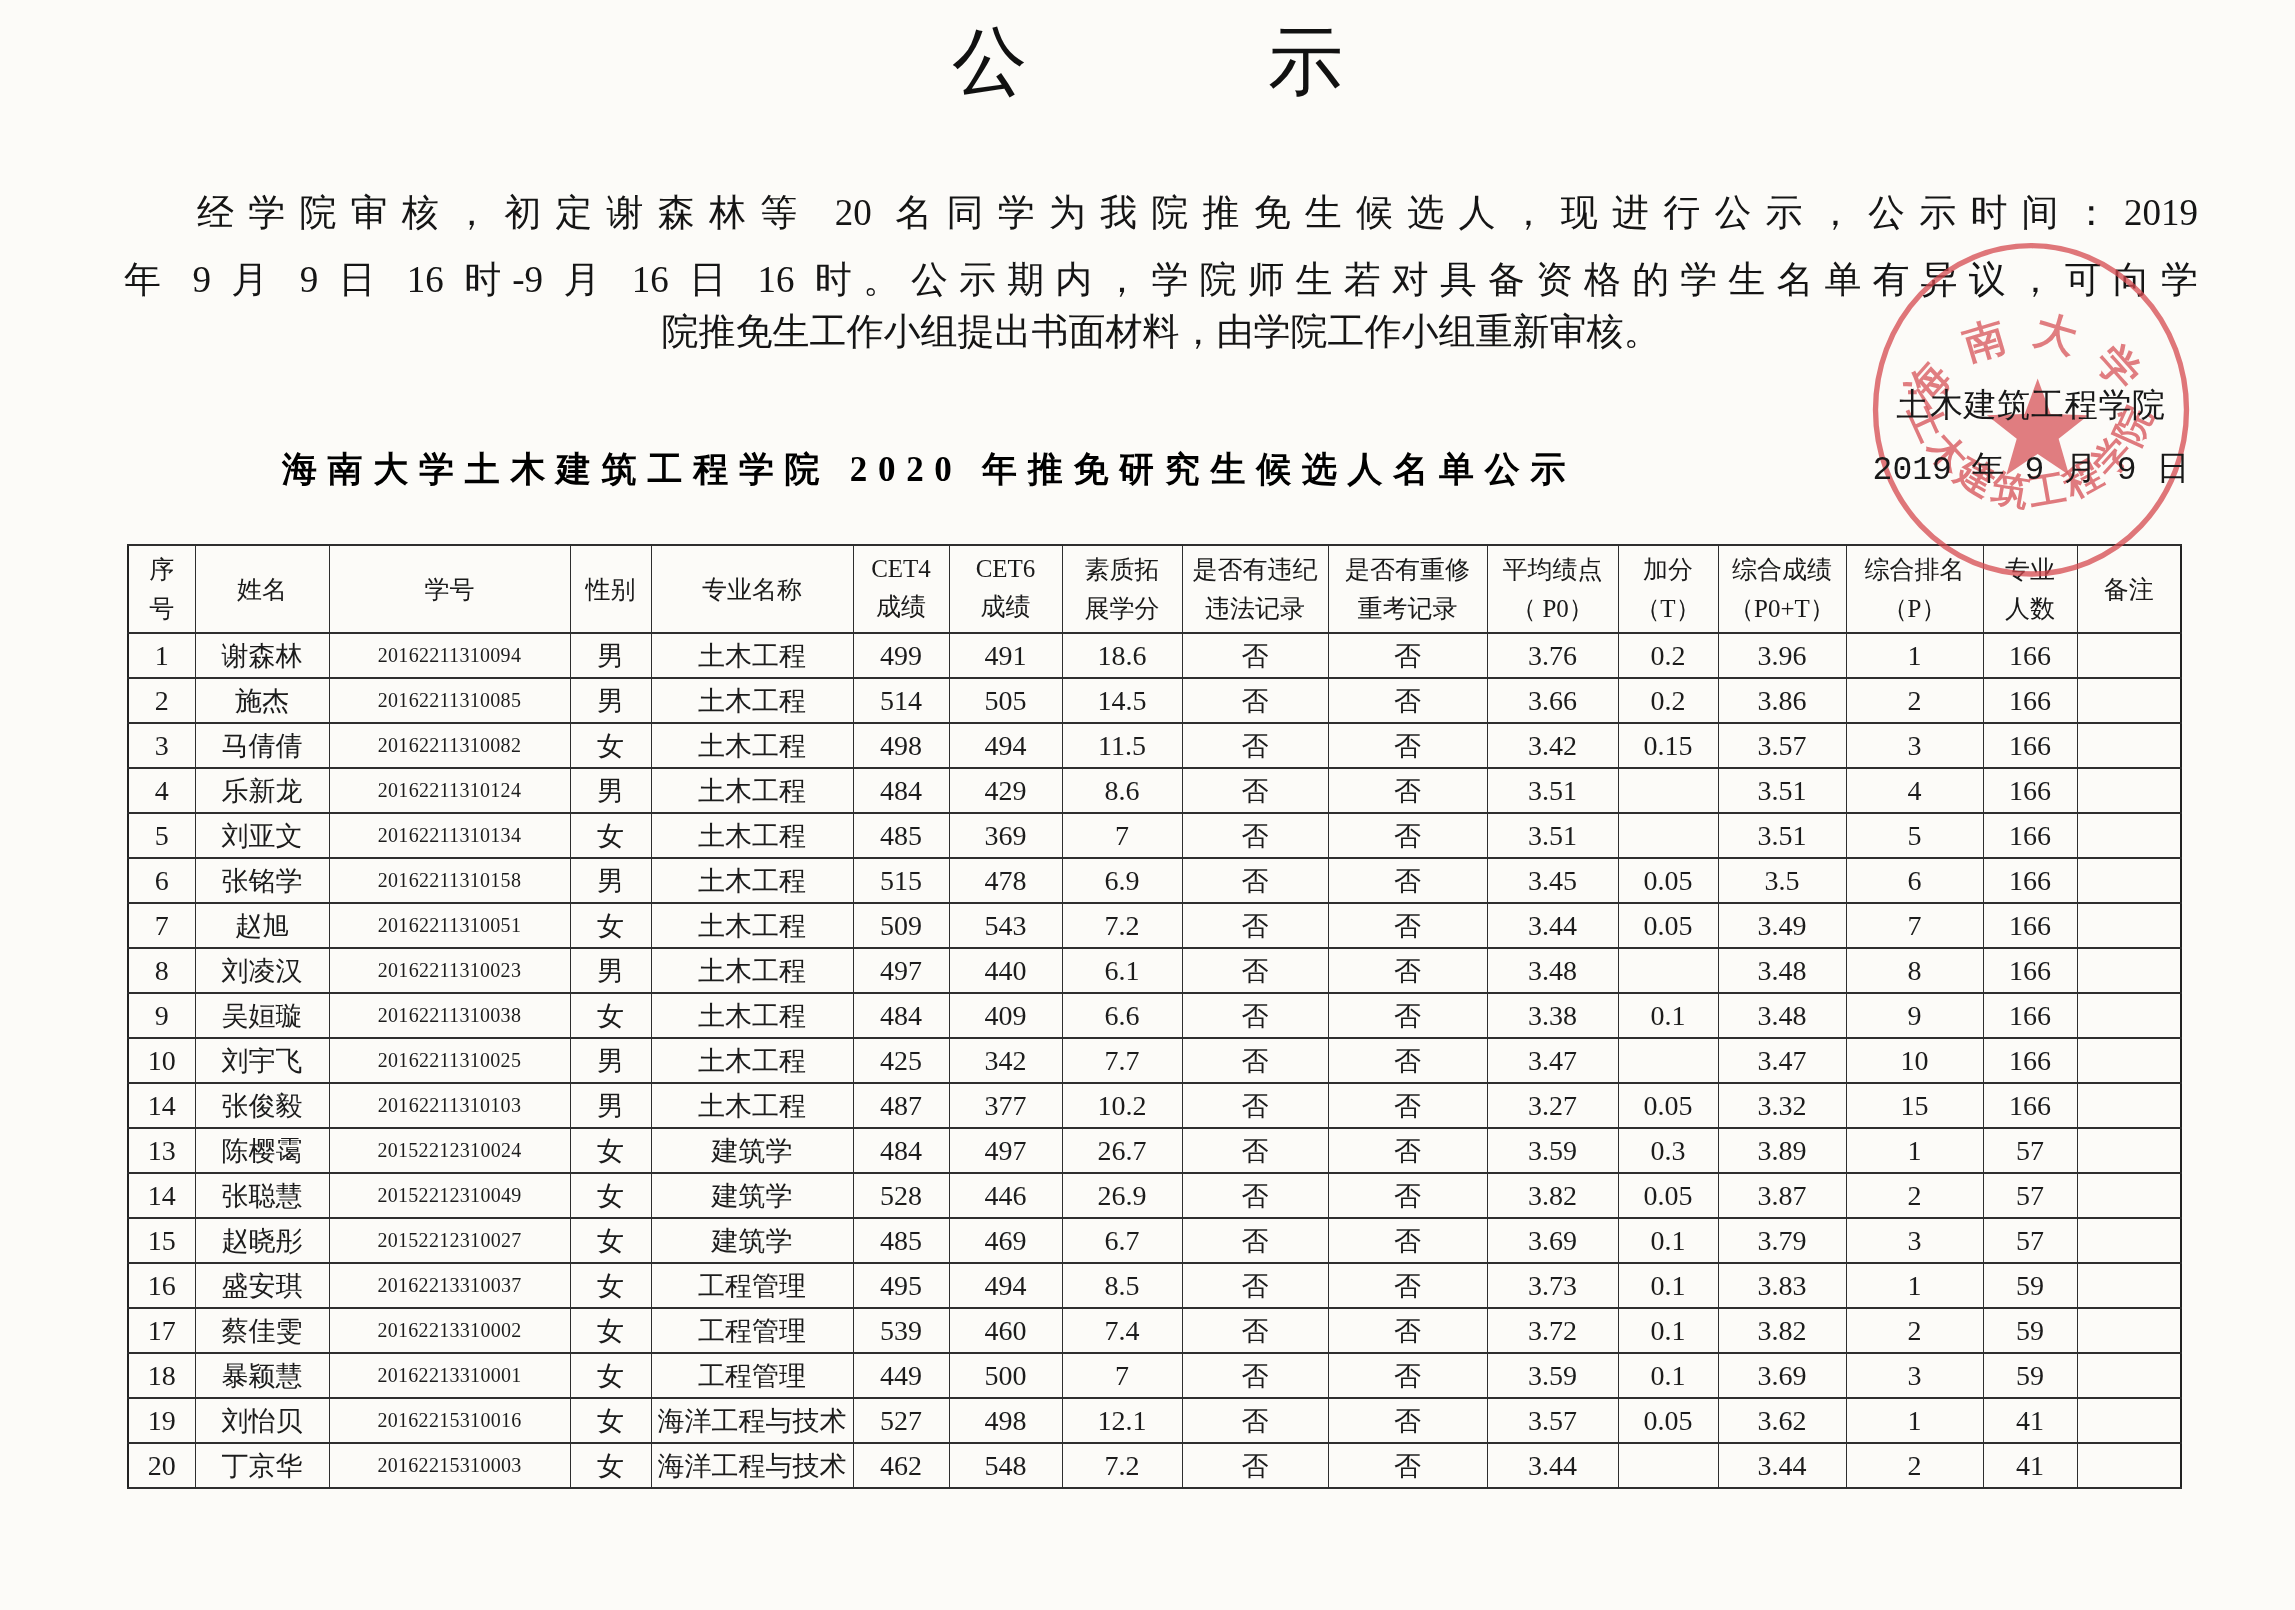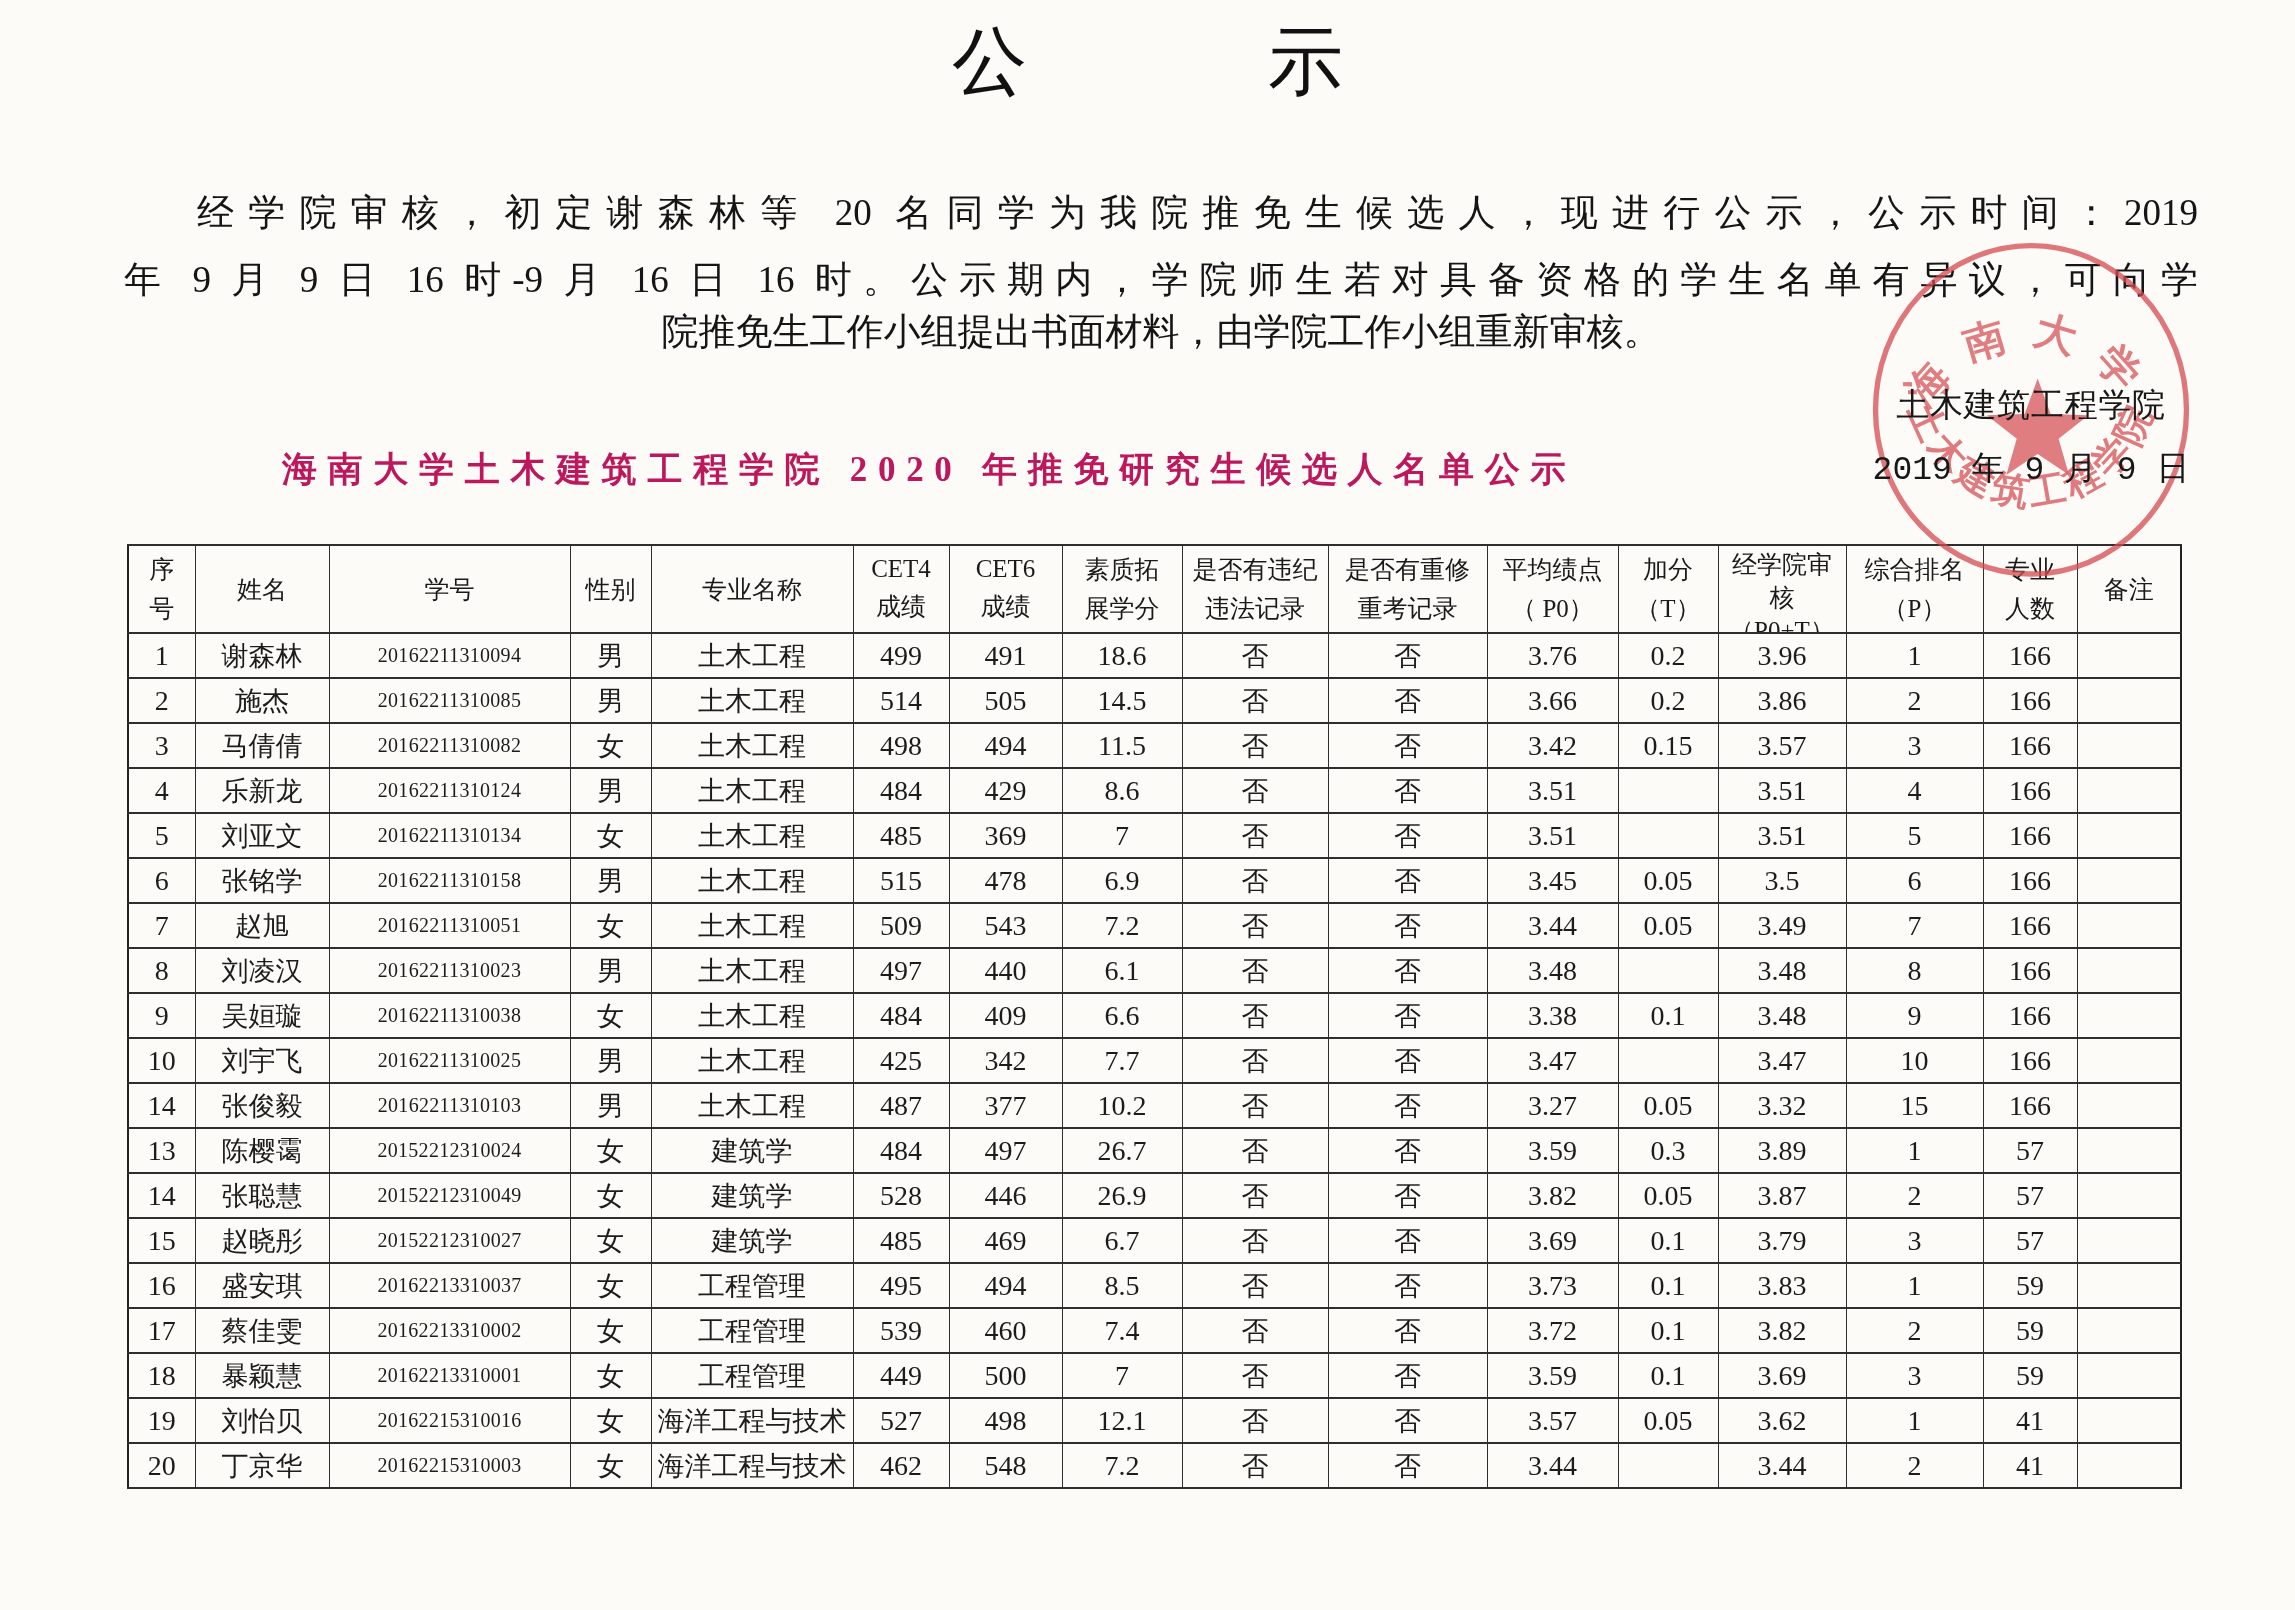--- a/index.html
+++ b/index.html
@@ -30,21 +30,21 @@
   .stamp svg { position:absolute; left:0; top:0; opacity:.88; }
   .stamp .black-line {
     position:absolute; left:0; width:100%; text-align:center;
     color:#181818; z-index:4; white-space:nowrap;
   }
   .stamp .bl1 { top:148px; font-size:33px; letter-spacing:0.7px; }
   .stamp .bl2 { top:211px; font-size:33px;font-family:Liberation Mono, monospace; }
   .table-title {
     position:absolute; top:446px; left:0; width:1858px;
     text-align:center; font-size:35px; font-weight:700;
-    letter-spacing:10.7px; color:#be185d;
+    letter-spacing:10.7px; color:#000000;
   }
   table.cand {
     position:absolute; left:127px; top:544px;
     width:2053px; table-layout:fixed; border-collapse:collapse;
     background:transparent;
   }
   table.cand th, table.cand td {
     border:1.3px solid #2e2e2e;
     border-top-width:2px; border-bottom-width:2px;
     text-align:center; vertical-align:middle;
@@ -182,21 +182,21 @@
           </div>
         </th>
         <th>
           <div class="hw">
             <div>加分</div>
             <div>（T）</div>
           </div>
         </th>
         <th>
           <div class="hw">
-            <div>经学院审核</div>
+            <div>综合成绩</div>
             <div>（P0+T）</div>
           </div>
         </th>
         <th>
           <div class="hw">
             <div>综合排名</div>
             <div>（P）</div>
           </div>
         </th>
         <th>

